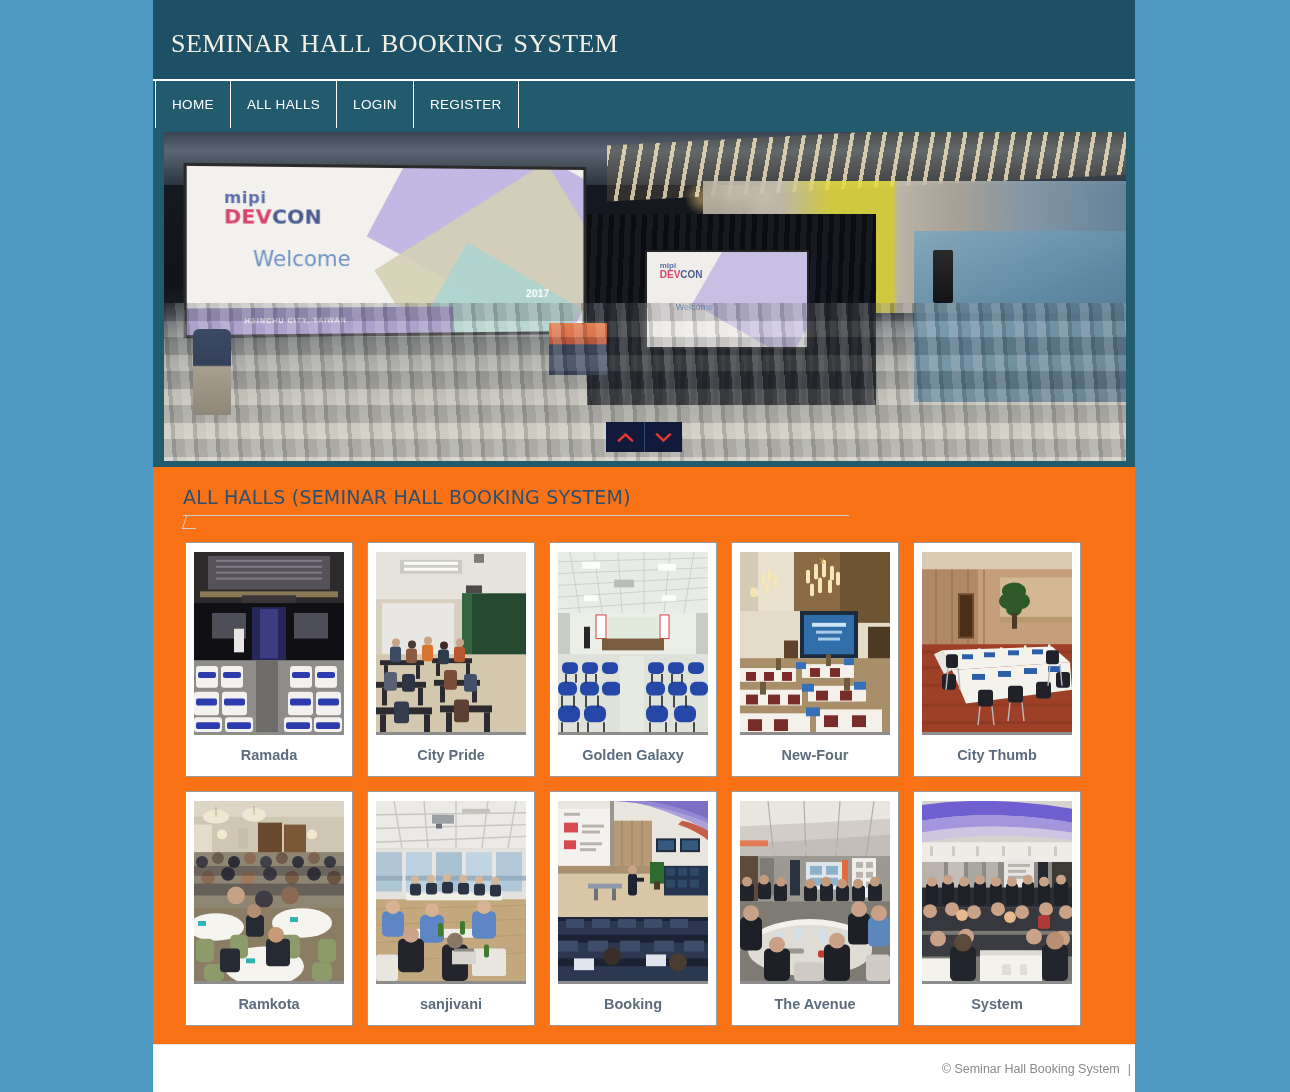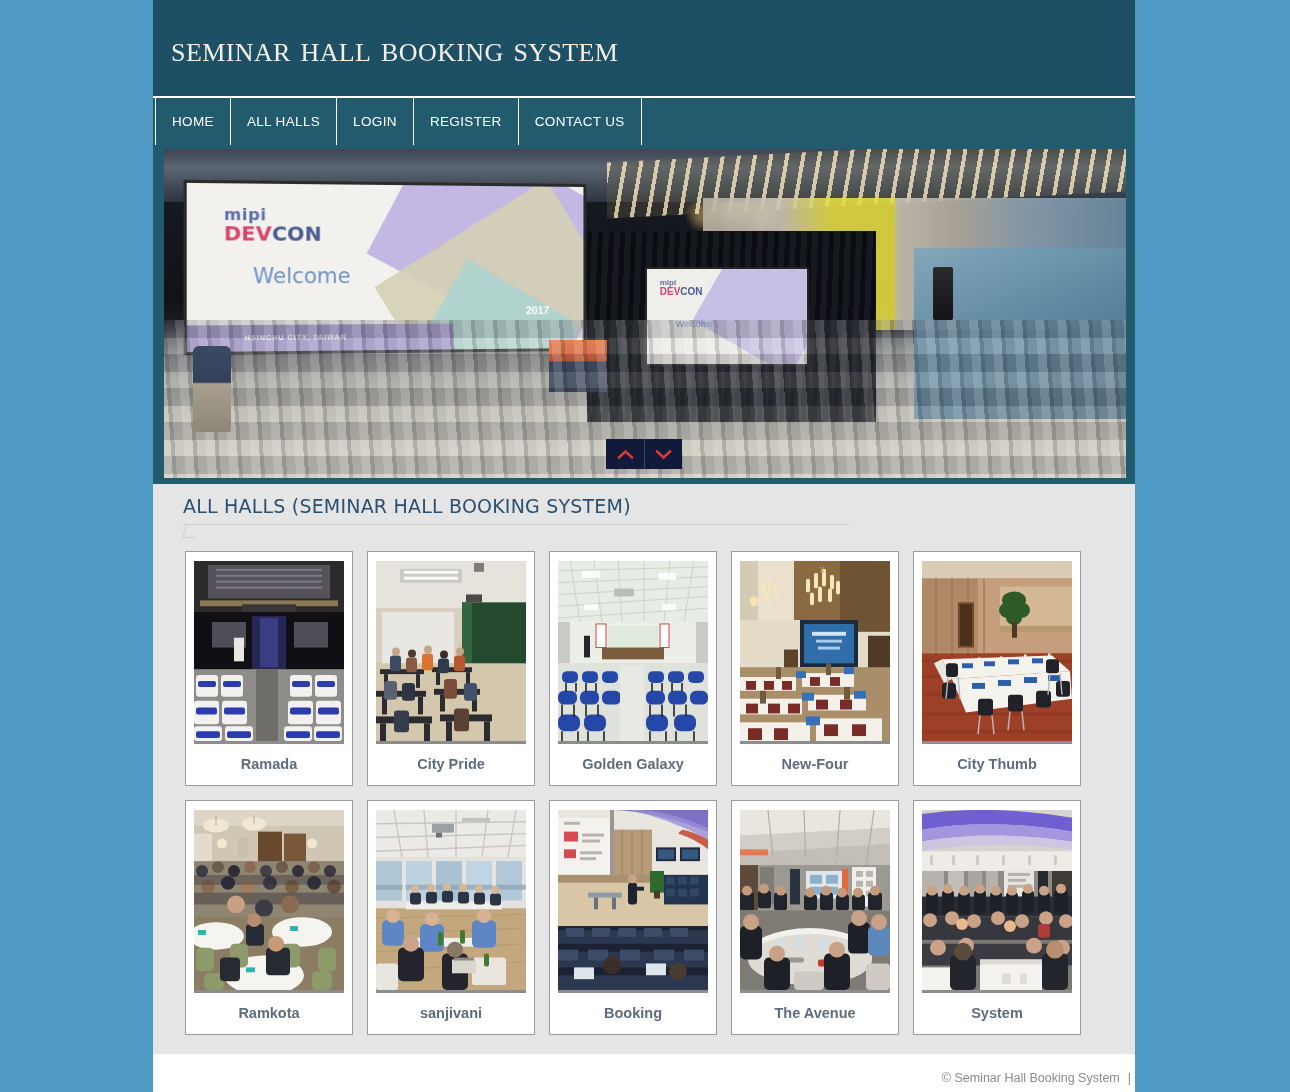--- a/index.html
+++ b/index.html
@@ -19,21 +19,21 @@
   
   #page-wrap {
     width: 982px;
     margin: 0 0 0 153px;
     position: relative;
   }
 
   
   .site-header {
     background: #1e5065;
-    height: 98px;
+    height: 81px;
     padding: 0 0 0 18px;
     display: flex;
     align-items: center;
     border-bottom: 2px solid #ffffff;
   }
   .site-title {
     font-family: "Liberation Serif", serif;
     color: #f4efe4;
     font-size: 37px;
     letter-spacing: .4px;
@@ -255,22 +255,22 @@
     display: flex; align-items: center; justify-content: center;
     cursor: pointer;
     padding: 0;
   }
   .carousel-btn + .carousel-btn { border-left: 1px solid #2c4a6a; }
   .chev { width: 17px; height: 11px; display: block; }
   .chev path { fill: none; stroke: #e03a35; stroke-width: 2.4; stroke-linecap: square; }
 
   
   .content {
-    background: #e5e5e5;
-    padding: 8px 20px 18px 30px;
+    background: #f97316;
+    padding: 16px 20px 18px 30px;
   }
   .section-head {
     margin: 3px 0 0 0;
     position: relative;
   }
   .section-title {
     font-family: "DejaVu Sans", sans-serif;
     font-size: 19px;
     color: #2c5070;
     letter-spacing: .2px;
@@ -360,21 +360,20 @@
 
   <header class="site-header">
     <div class="site-title">Seminar Hall Booking System</div>
   </header>
 
   <nav class="main-nav">
     <a class="nav-item">HOME</a>
     <a class="nav-item">ALL HALLS</a>
     <a class="nav-item">LOGIN</a>
     <a class="nav-item">REGISTER</a>
-    <a class="nav-item">CONTACT US</a>
   </nav>
 
   <section class="hero">
     <div class="hero-frame">
       <div class="hero-photo"></div>
       <div class="hero-ceiling"></div>
       <div class="hero-ceiling-strips"></div>
       <div class="hero-wall"></div>
       <div class="hero-curtain"></div>
       <div class="hero-glass"></div>

